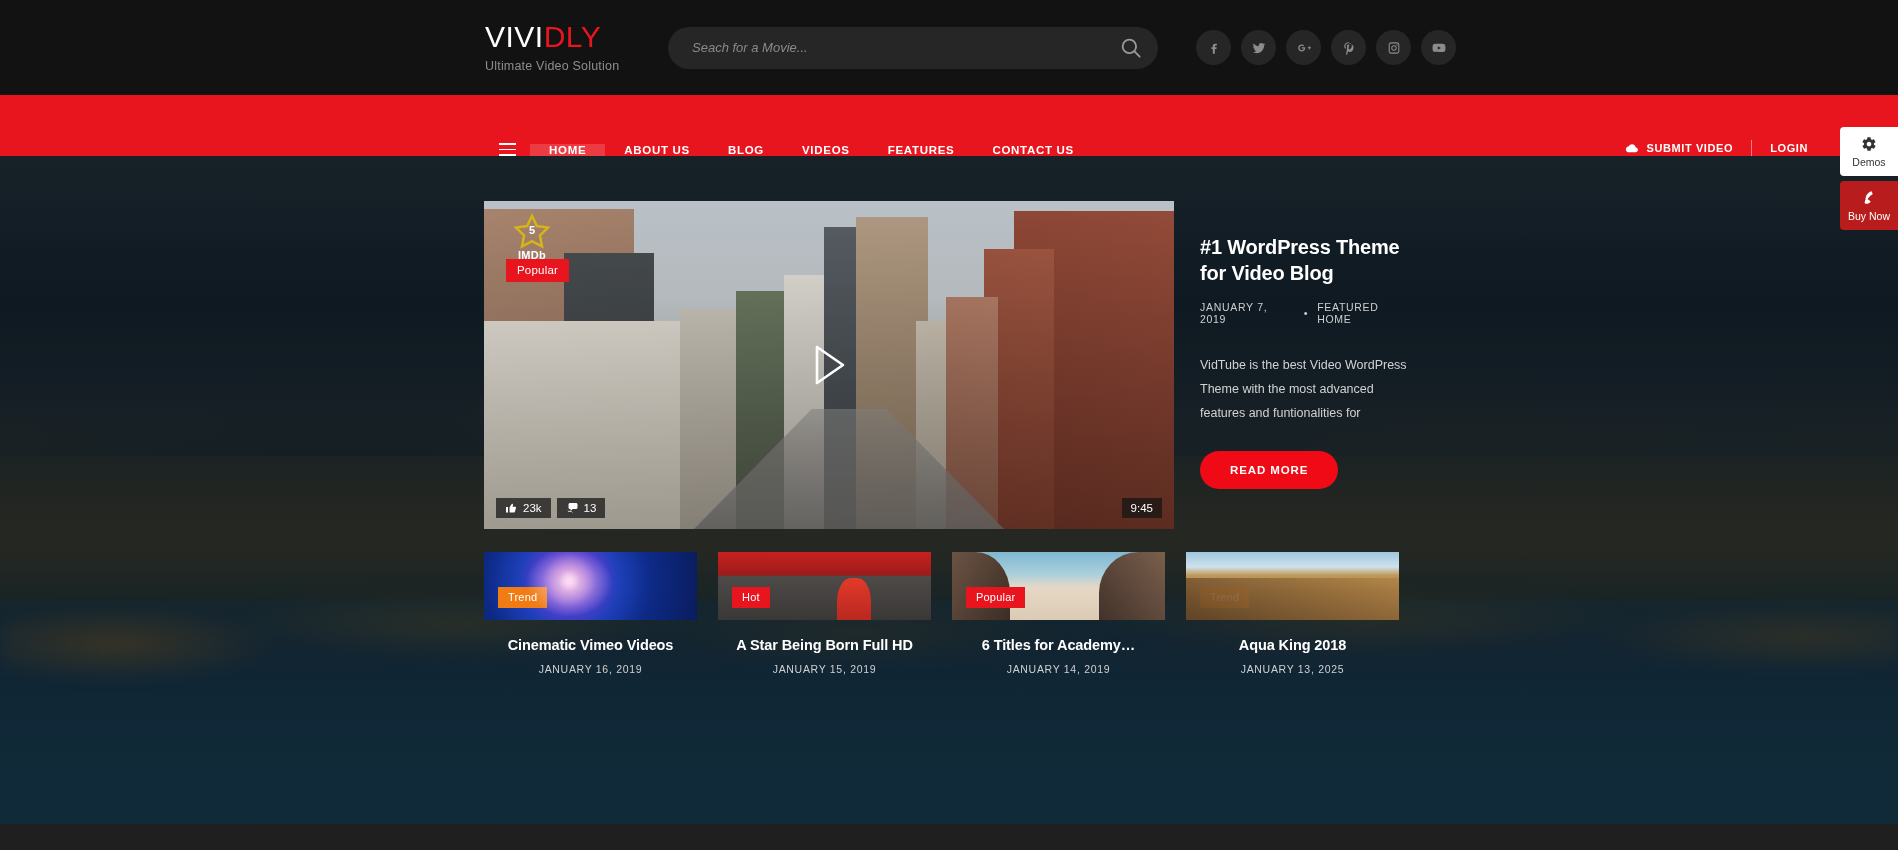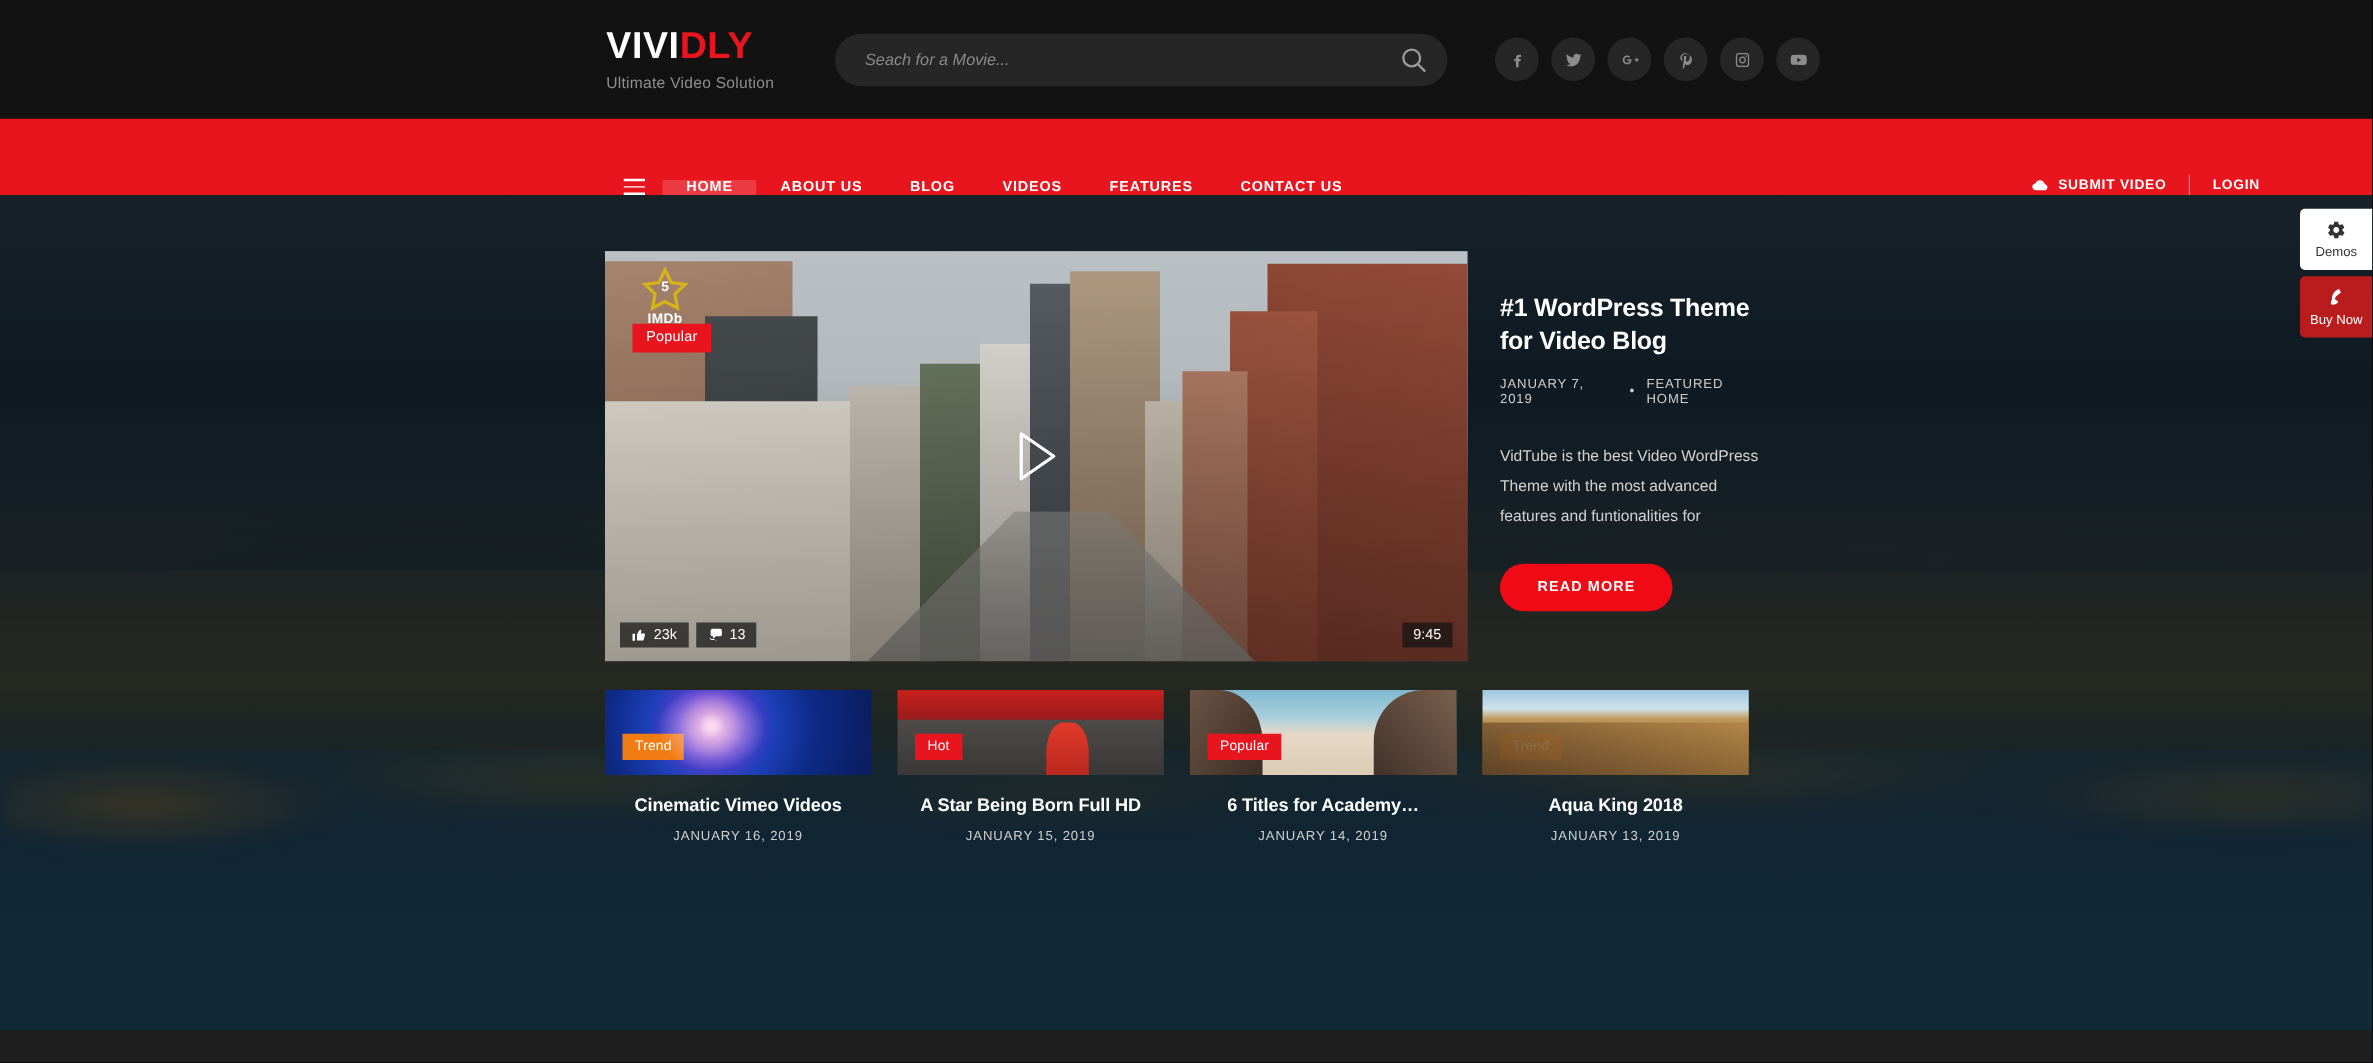--- a/index.html
+++ b/index.html
@@ -17,21 +17,21 @@
   
   .topbar {
     position: relative; z-index: 40;
     height: 95px;
     background: #121212;
     display: flex; align-items: center;
     padding-left: 485px;
   }
   .brand { width: 170px; flex: none; }
   .brand-logo {
-    font-size: 30px; font-weight: 700; letter-spacing: .5px; line-height: 1;
+    font-size: 30px; font-weight: 400; letter-spacing: .5px; line-height: 1;
     color: #ffffff;
   }
   .brand-logo .accent { color: #e8141e; }
   .brand-tag {
     margin-top: 7px;
     font-size: 12.5px; color: #8e8e8e; letter-spacing: .2px;
   }
 
   .search-wrap {
     position: relative;
@@ -318,21 +318,21 @@
   .side-buttons {
     position: absolute; right: 0; top: 127px; z-index: 60;
     display: flex; flex-direction: column; gap: 5px;
   }
   .side-btn {
     width: 58px; padding: 9px 0 8px;
     display: flex; flex-direction: column; align-items: center; gap: 4px;
     font-size: 10.5px; cursor: pointer;
     border-radius: 4px 0 0 4px;
   }
-  .side-btn.demos { background: #ffffff; color: #333; margin-top: 40px; }
+  .side-btn.demos { background: #ffffff; color: #333; }
   .side-btn.buy { background: #b91c1c; color: #fff; }
   .side-btn svg { width: 16px; height: 16px; }
 </style>
 </head>
 <body>
 
 <div class="page">
 
   <header class="topbar">
     <div class="brand">
@@ -510,21 +510,21 @@
             <span class="tag red">Popular</span>
           </div>
           <div class="thumb-title">6 Titles for Academy…</div>
           <div class="thumb-date">JANUARY 14, 2019</div>
         </div>
         <div class="thumb-card">
           <div class="thumb-img ti-4">
             <span class="tag orange">Trend</span>
           </div>
           <div class="thumb-title">Aqua King 2018</div>
-          <div class="thumb-date">JANUARY 13, 2019</div>
+          <div class="thumb-date">JANUARY 13, 2025</div>
         </div>
       </div>
 
     </div>
   </section>
 
   <div class="footer-strip"></div>
 
   <div class="side-buttons">
     <div class="side-btn demos">

